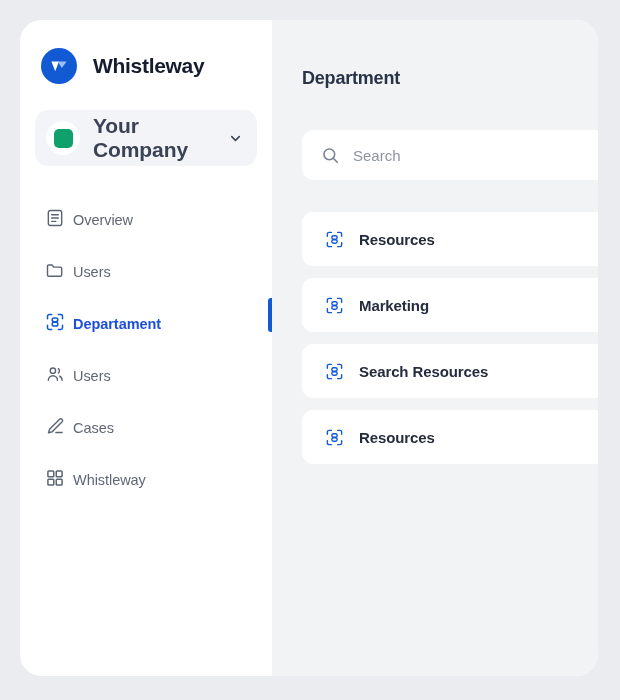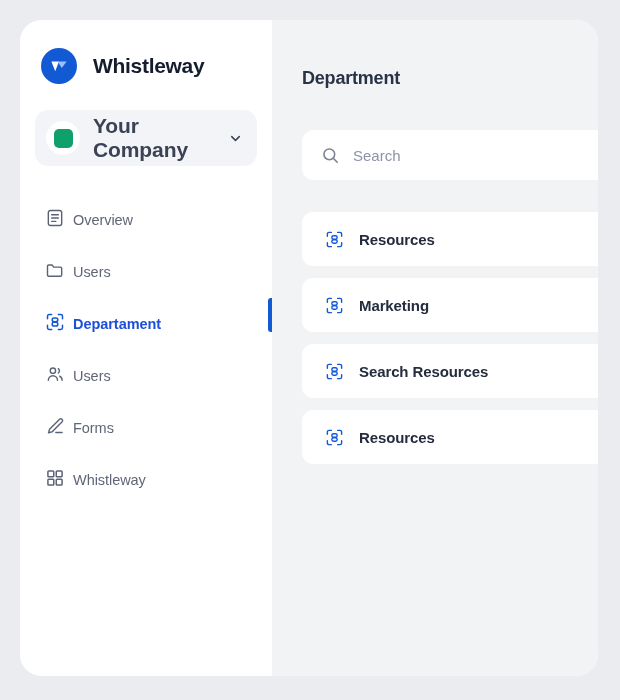--- a/index.html
+++ b/index.html
@@ -304,21 +304,21 @@
       </div>
 
 
       <div class="nav-item">
         <span class="nav-icon">
           <svg width="20" height="20" viewBox="0 0 24 24" fill="none" stroke="currentColor" stroke-width="1.7" stroke-linecap="round" stroke-linejoin="round">
             <path d="M17.5 3.8a2.2 2.2 0 0 1 3.1 3.1L8.6 18.9 4.2 20.2l1.3-4.4z"></path>
             <line x1="13" y1="19.8" x2="20.5" y2="19.8"></line>
           </svg>
         </span>
-        <span class="nav-label">Forms</span>
+        <span class="nav-label">Cases</span>
       </div>
 
       <div class="nav-item">
         <span class="nav-icon">
           <svg width="20" height="20" viewBox="0 0 24 24" fill="none" stroke="currentColor" stroke-width="1.8" stroke-linecap="round" stroke-linejoin="round">
             <rect x="3.5" y="3.5" width="7" height="7" rx="1"></rect>
             <rect x="13.5" y="3.5" width="7" height="7" rx="1"></rect>
             <rect x="3.5" y="13.5" width="7" height="7" rx="1"></rect>
             <rect x="13.5" y="13.5" width="7" height="7" rx="1"></rect>
           </svg>

